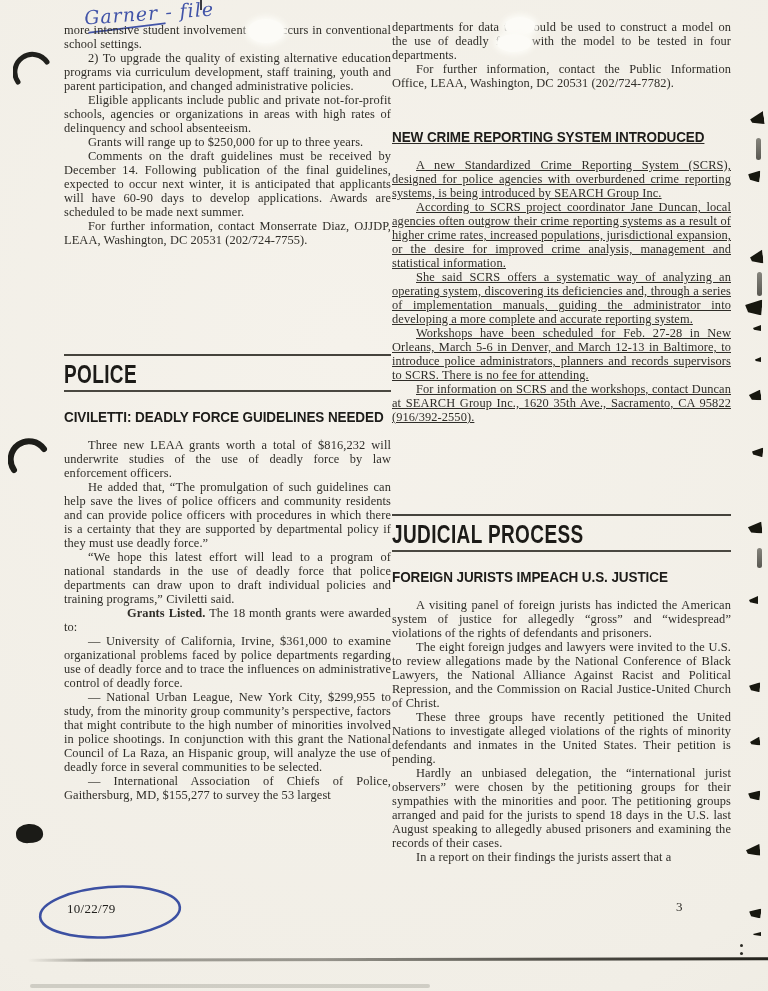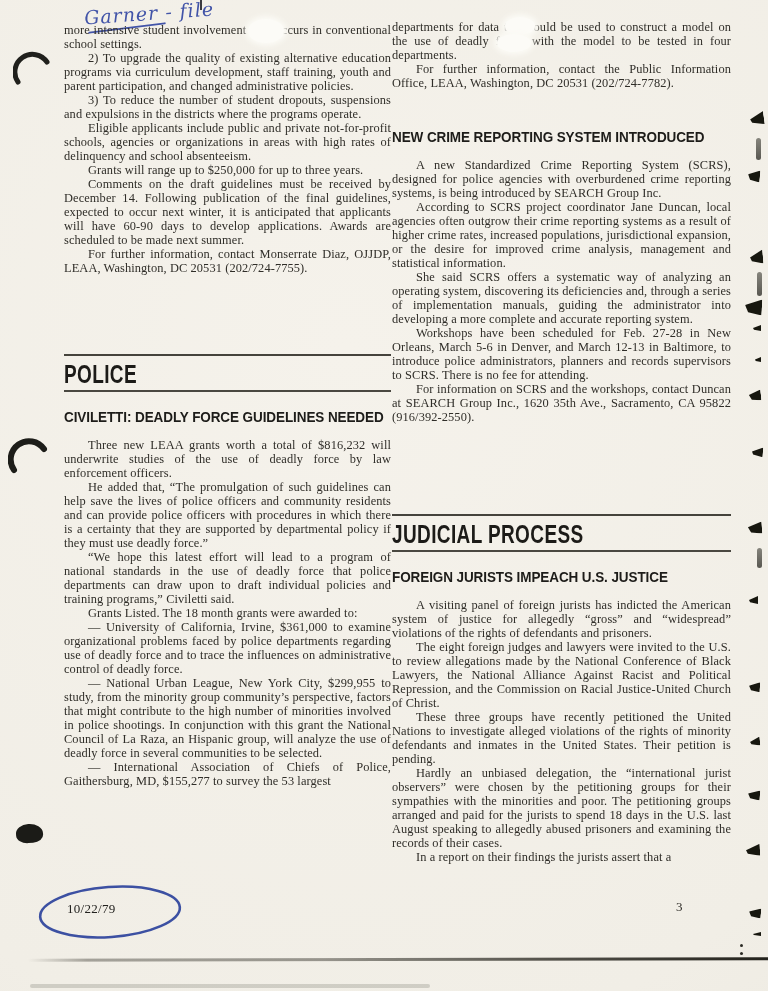--- a/index.html
+++ b/index.html
@@ -4,32 +4,32 @@
 <style>
   html,body{margin:0;padding:0;}
   .page{
     position:relative;width:768px;height:991px;overflow:hidden;
     background:radial-gradient(140% 120% at 45% 35%, #f5f2eb 0%, #f1eee6 60%, #e9e6dd 100%);
     font-family:"Liberation Serif", serif;color:#2f2d28;
   }
   .col{position:absolute;text-align:justify;font-size:12.4px;line-height:14px;letter-spacing:0.1px;}
   .col p{margin:0;text-indent:24px;}
   .col p.noindent{text-indent:0;}
-  .bold{font-weight:400;}
+  .bold{font-weight:700;margin-left:39px;}
   .section-head{margin:0 0 10px 0;}
   .rule-a{height:2px;background:#45433c;margin-bottom:5px;}
   .rule-b{height:2px;background:#4a4841;margin-top:2px;}
   h1.sec{margin:0;font:800 25px/27px "Liberation Sans",sans-serif;color:#1c1b18;
          transform:scaleX(0.76);transform-origin:left center;white-space:nowrap;letter-spacing:0.5px;}
   h2.head{margin:16px 0 13px 0;font:700 15px/17px "Liberation Sans",sans-serif;color:#1d1c19;
          transform:scaleX(0.9);transform-origin:left center;white-space:nowrap;letter-spacing:-0.1px;}
   #lc1{left:64px;top:23px;width:327px;}
   #lc2{left:64px;top:354px;width:327px;}
   #rc1{left:392px;top:20px;width:339px;}
-  #rc2{left:392px;top:128px;width:339px;}
+  #rc2{left:392px;top:128px;width:339px;text-decoration:underline;}
   #rc3{left:392px;top:514px;width:339px;}
   .page-number{position:absolute;left:676px;top:899px;font-size:13px;color:#2c2a25;}
   .date-stamp{position:absolute;left:67px;top:901px;font-size:13px;color:#22211e;letter-spacing:0.3px;}
   .date-oval{position:absolute;left:34px;top:881px;width:152px;height:64px;pointer-events:none;}
   .hand-note{position:absolute;left:84px;top:2px;font:italic 19px/22px "DejaVu Serif",serif;
              color:#4254a8;transform:rotate(-4deg);letter-spacing:1px;}
   .hand-underline{position:absolute;left:88px;top:27px;width:78px;height:2px;background:#4254a8;
                   transform:rotate(-7deg);border-radius:2px;}
   .pen-tick{position:absolute;left:200px;top:0;width:2px;height:10px;background:#3a3a40;}
   .blot{position:absolute;background:#fcfbf7;border-radius:50%;box-shadow:0 0 5px 3px #fbfaf5;}
@@ -54,21 +54,20 @@
 
 <div class="page">
 
   <div class="hand-note">Garner - file</div>
   <div class="hand-underline"></div>
   <div class="pen-tick"></div>
 
   <div id="lc1" class="col">
     <p class="noindent">more intensive student involvement than occurs in conventional school settings.</p>
     <p>2) To upgrade the quality of existing alternative education programs via curriculum development, staff training, youth and parent participation, and changed administrative policies.</p>
-    <p>3) To reduce the number of student dropouts, suspensions and expulsions in the districts where the programs operate.</p>
     <p>Eligible applicants include public and private not-for-profit schools, agencies or organizations in areas with high rates of delinquency and school absenteeism.</p>
     <p>Grants will range up to $250,000 for up to three years.</p>
     <p>Comments on the draft guidelines must be received by December 14. Following publication of the final guidelines, expected to occur next winter, it is anticipated that applicants will have 60-90 days to develop applications. Awards are scheduled to be made next summer.</p>
     <p>For further information, contact Monserrate Diaz, OJJDP, LEAA, Washington, DC 20531 (202/724-7755).</p>
   </div>
 
   <div id="lc2" class="col">
     <div class="section-head">
       <div class="rule-a"></div>
       <h1 class="sec">POLICE</h1>

